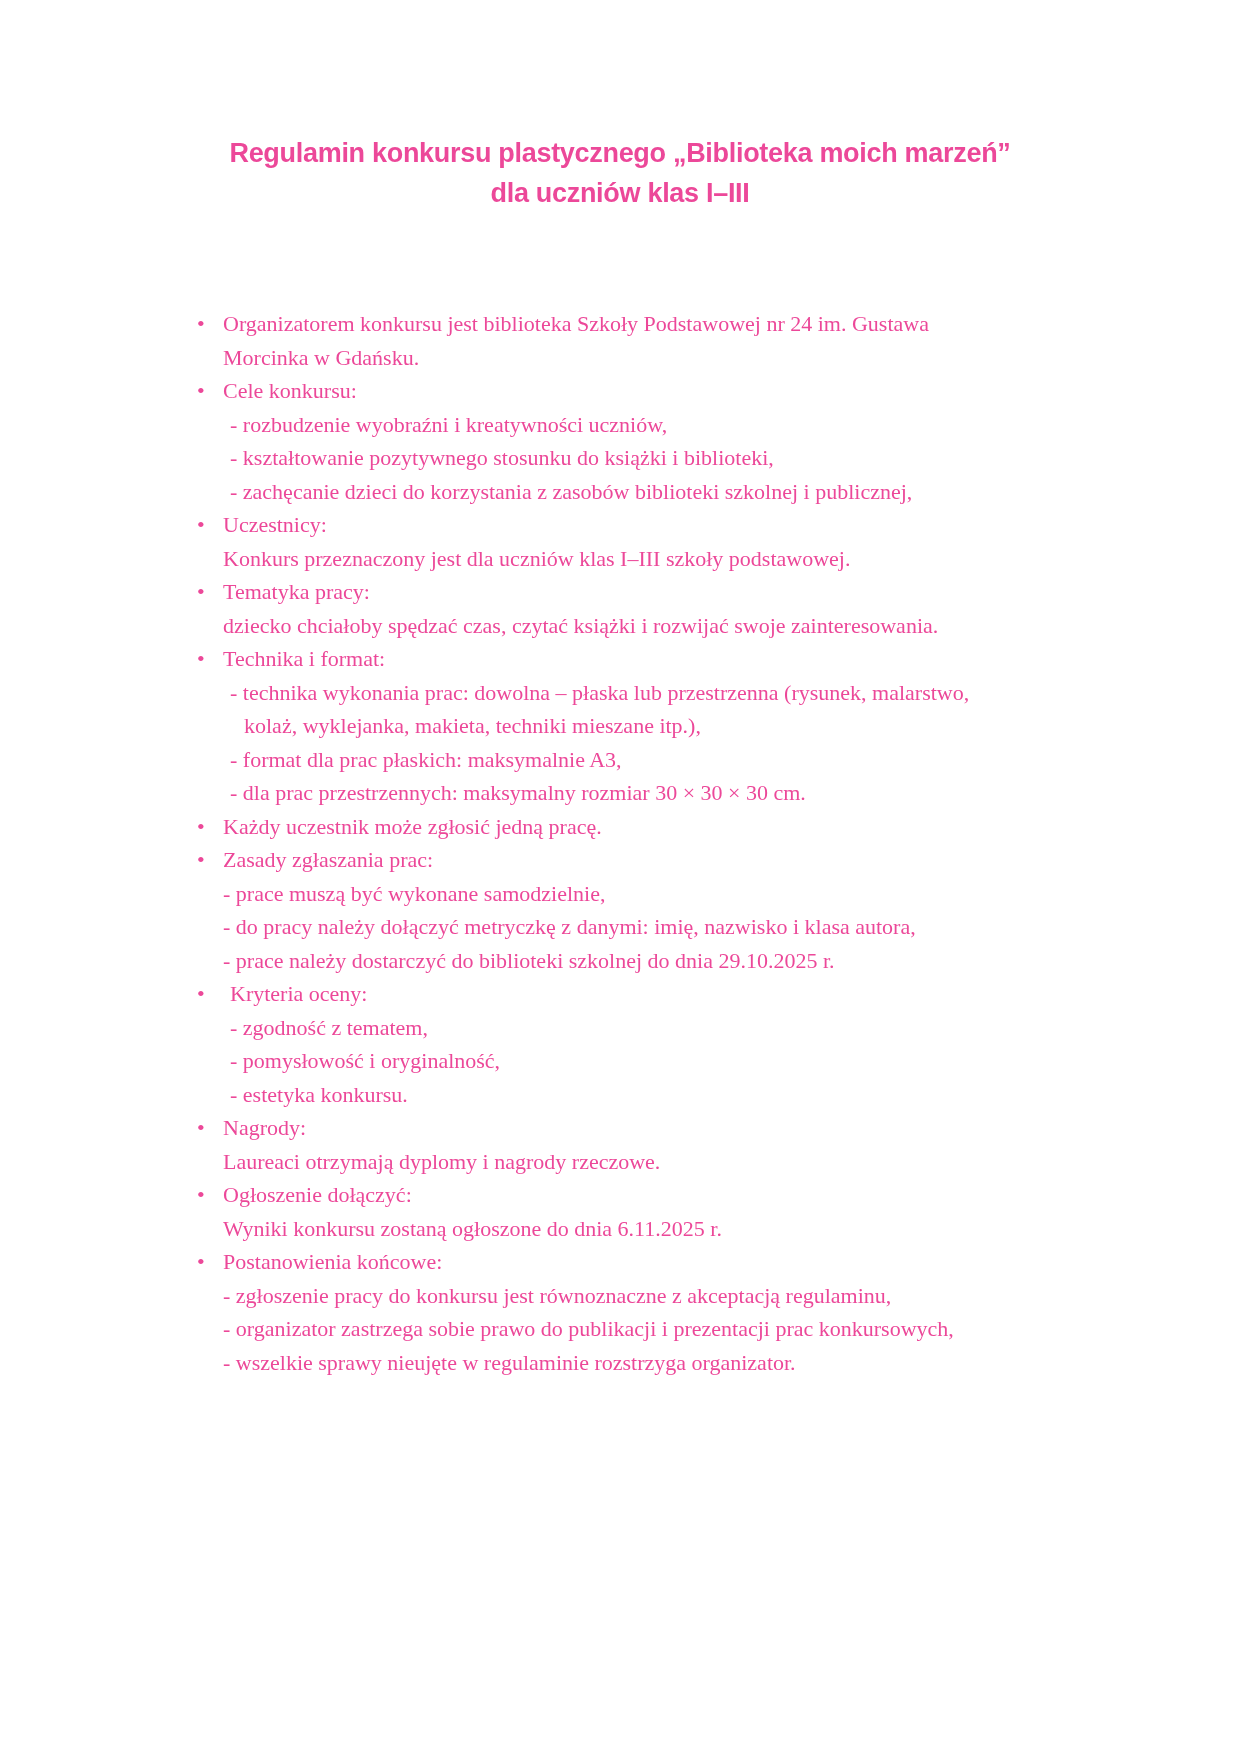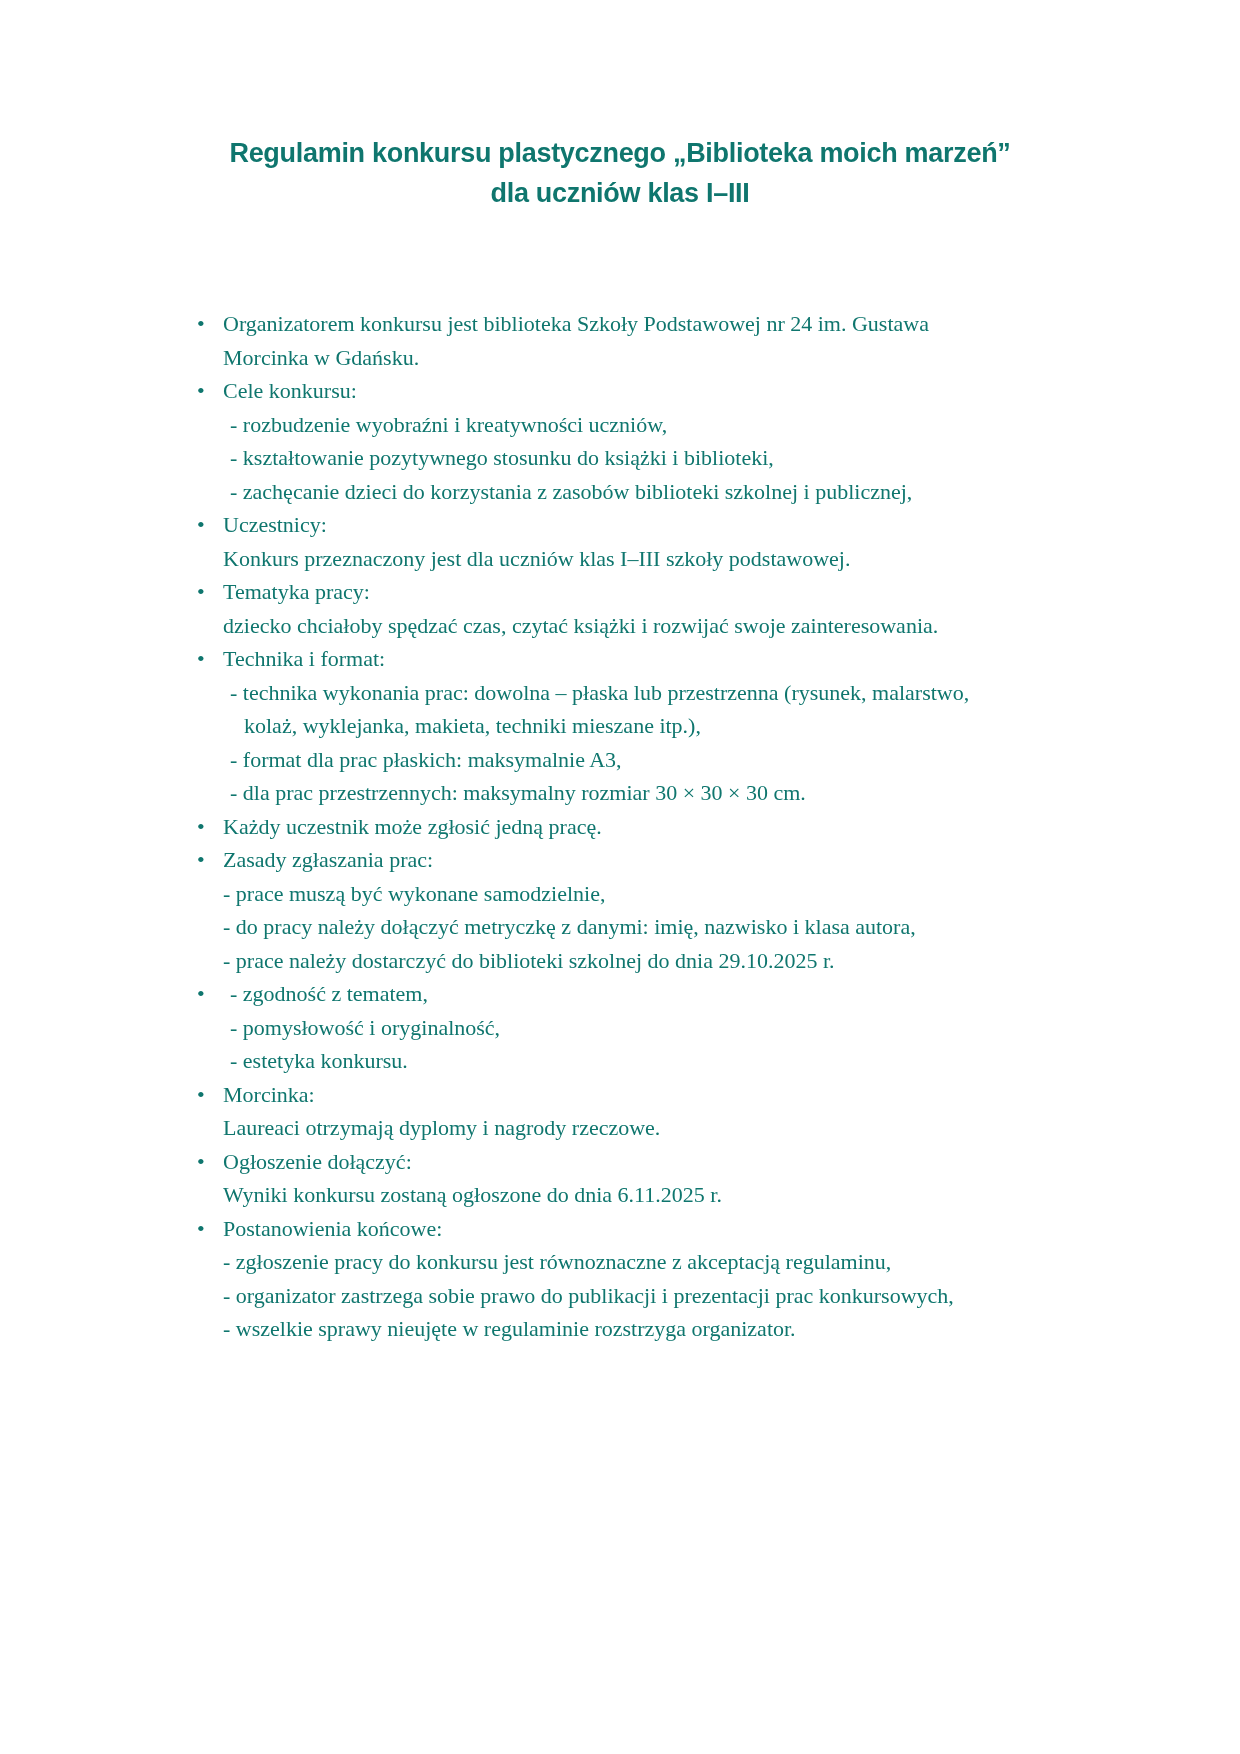--- a/index.html
+++ b/index.html
@@ -5,21 +5,21 @@
   html, body {
     margin: 0;
     padding: 0;
     background: #ffffff;
   }
   .page {
     position: relative;
     width: 1240px;
     height: 1754px;
     background: #ffffff;
-    color: #0f766e;
+    color: #ec4899;
     font-family: "Liberation Serif", serif;
     overflow: hidden;
   }
   .title {
     position: absolute;
     top: 133px;
     left: 0;
     width: 100%;
     text-align: center;
     font-family: "Liberation Sans", sans-serif;
@@ -99,27 +99,28 @@
       </div>
       <div class="item">
         <span class="bullet">•</span>
         <div class="line k-main">Zasady zgłaszania prac:</div>
         <div class="line k-dash">- prace muszą być wykonane samodzielnie,</div>
         <div class="line k-dash">- do pracy należy dołączyć metryczkę z danymi: imię, nazwisko i klasa autora,</div>
         <div class="line k-dash">- prace należy dostarczyć do biblioteki szkolnej do dnia 29.10.2025 r.</div>
       </div>
       <div class="item">
         <span class="bullet">•</span>
+        <div class="line k-main-sp">Kryteria oceny:</div>
         <div class="line k-dash-sp">- zgodność z tematem,</div>
         <div class="line k-dash-sp">- pomysłowość i oryginalność,</div>
         <div class="line k-dash-sp">- estetyka konkursu.</div>
       </div>
       <div class="item">
         <span class="bullet">•</span>
-        <div class="line k-main">Morcinka:</div>
+        <div class="line k-main">Nagrody:</div>
         <div class="line k-cont">Laureaci otrzymają dyplomy i nagrody rzeczowe.</div>
       </div>
       <div class="item">
         <span class="bullet">•</span>
         <div class="line k-main">Ogłoszenie dołączyć:</div>
         <div class="line k-cont">Wyniki konkursu zostaną ogłoszone do dnia 6.11.2025 r.</div>
       </div>
       <div class="item">
         <span class="bullet">•</span>
         <div class="line k-main">Postanowienia końcowe:</div>

